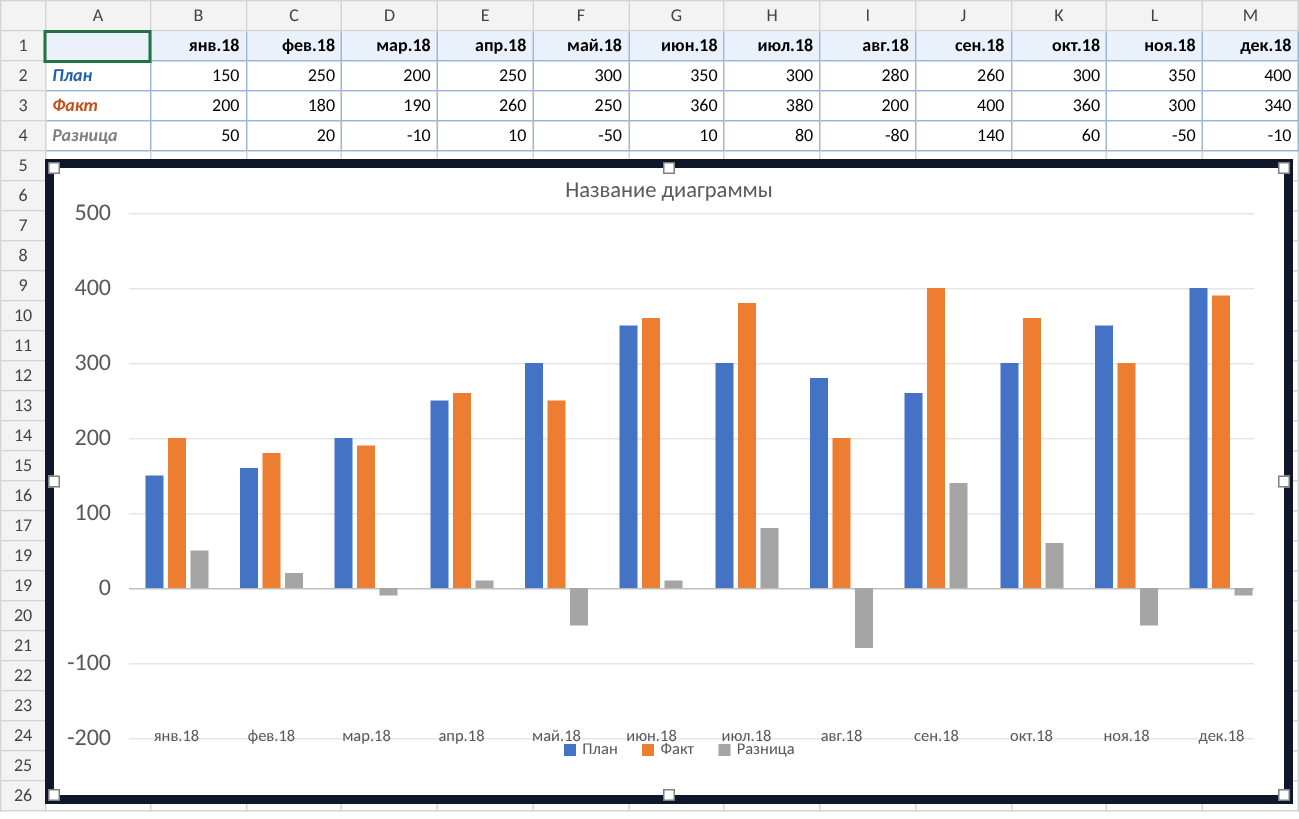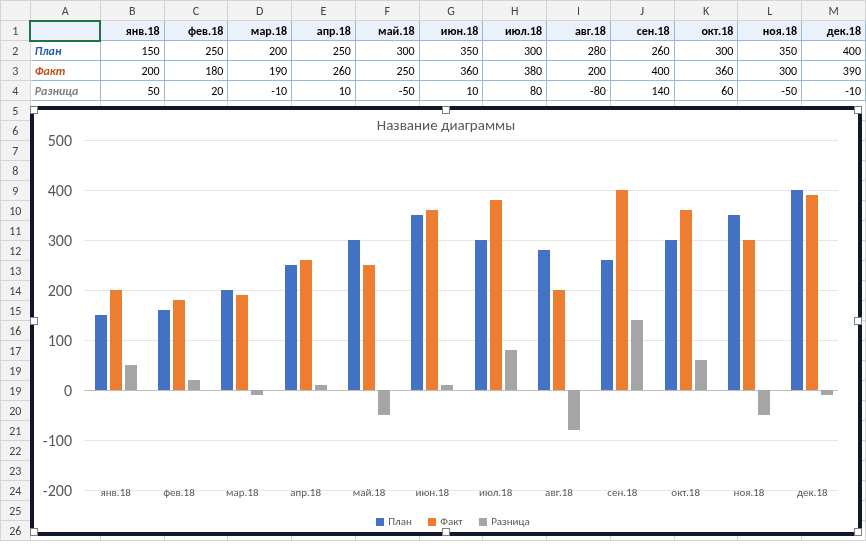--- a/index.html
+++ b/index.html
@@ -74,21 +74,21 @@
     outline-offset: -1px;
   }
 
   
   .chart-frame {
     position: absolute;
     left: 30px;
     top: 106px;
     width: 832px;
     height: 430px;
-    border: 4px solid #0f172a;
+    border: 6px solid #0f172a;
     background: #fff;
     box-sizing: border-box;
   }
   .chart-handle {
     position: absolute;
     width: 8px; height: 8px;
     border: 1px solid #7f7f7f;
     background: #fff;
     box-sizing: border-box;
   }
@@ -156,21 +156,21 @@
     position: absolute;
     font-size: 11px;
     color: #595959;
     transform: translateX(-50%);
     white-space: nowrap;
   }
 
   .legend {
     position: absolute;
     left: 0; right: 0;
-    bottom: 4px;
+    bottom: 24px;
     text-align: center;
     font-size: 11px;
     color: #595959;
   }
   .legend span.sw {
     display: inline-block;
     width: 8px; height: 8px;
     margin: 0 4px 0 14px;
     vertical-align: middle;
   }
@@ -256,21 +256,21 @@
         <td>180</td>
         <td>190</td>
         <td>260</td>
         <td>250</td>
         <td>360</td>
         <td>380</td>
         <td>200</td>
         <td>400</td>
         <td>360</td>
         <td>300</td>
-        <td>390</td>
+        <td>340</td>
       </tr>
       <tr class="row-diff">
         <th>4</th>
         <th class="label-cell">Разница</th>
         <td>50</td>
         <td>20</td>
         <td>-10</td>
         <td>10</td>
         <td>-50</td>
         <td>10</td>

